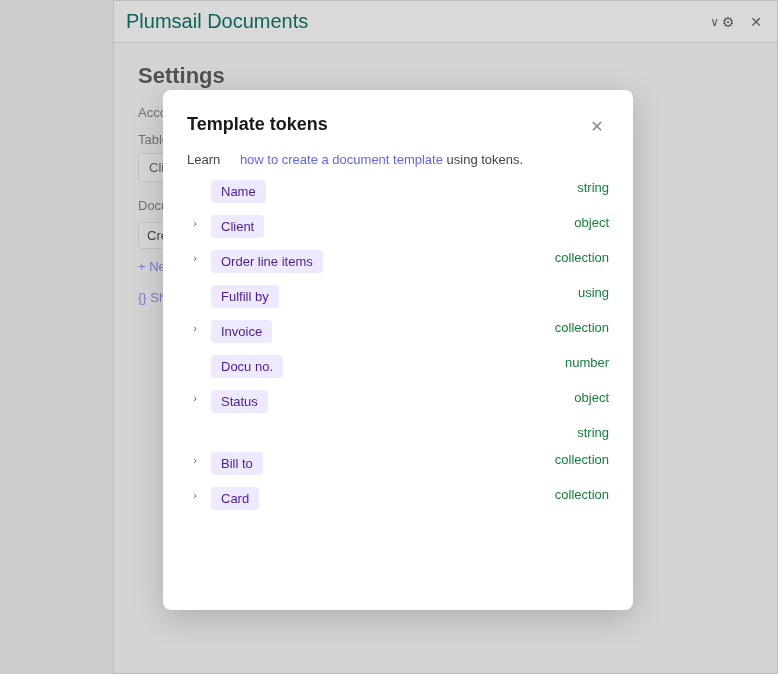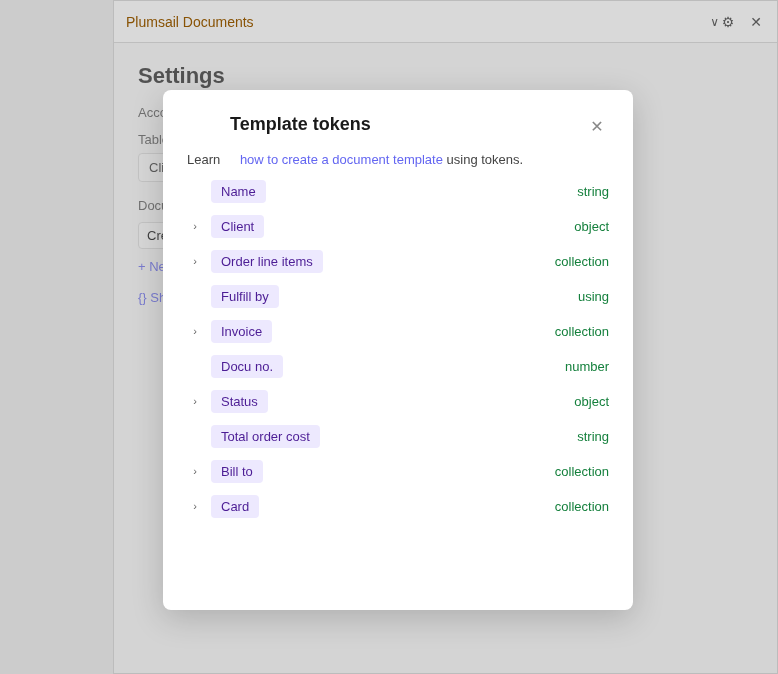--- a/index.html
+++ b/index.html
@@ -35,22 +35,22 @@
     .app-titlebar {
       display: flex;
       align-items: center;
       padding: 8px 12px;
       background: #fff;
       border-bottom: 1px solid #e0e0e0;
       height: 42px;
     }
 
     .app-title {
-      font-size: 14px;
-      color: #a16207;
+      font-size: 20px;
+      color: #0f766e;
       font-weight: 500;
       flex: 1;
     }
 
     .app-title-chevron {
       margin-left: 4px;
       color: #666;
       font-size: 12px;
     }
 
@@ -186,21 +186,20 @@
       z-index: 20;
       padding: 24px;
       min-height: 520px;
     }
 
     .modal-header {
       display: flex;
       align-items: flex-start;
       justify-content: space-between;
       margin-bottom: 12px;
-      margin-left: 43px;
     }
 
     .modal-title {
       font-size: 18px;
       font-weight: 600;
       color: #1a1a1a;
     }
 
     .modal-close {
       width: 24px;
@@ -231,21 +230,21 @@
     .modal-hint {
       font-size: 13px;
       color: #444;
       margin-bottom: 16px;
       line-height: 1.5;
     }
 
     
     .token-row {
       display: flex;
-      align-items: center;
+      align-items: flex-start;
       padding: 6px 0;
       gap: 8px;
     }
 
     .token-expand-btn {
       width: 16px;
       height: 16px;
       display: flex;
       align-items: center;
       justify-content: center;
@@ -366,21 +365,20 @@
         <div class="token-badge">Docu no.</div>
         <div class="token-type">number</div>
       </div>
       <div class="token-row">
         <div class="token-expand-btn">›</div>
         <div class="token-badge">Status</div>
         <div class="token-type">object</div>
       </div>
       <div class="token-row">
         <div class="token-expand-spacer"></div>
-        <div class="token-badge">Total order cost</div>
         <div class="token-type">string</div>
       </div>
       <div class="token-row">
         <div class="token-expand-btn">›</div>
         <div class="token-badge">Bill to</div>
         <div class="token-type">collection</div>
       </div>
       <div class="token-row">
         <div class="token-expand-btn">›</div>
         <div class="token-badge">Card</div>

